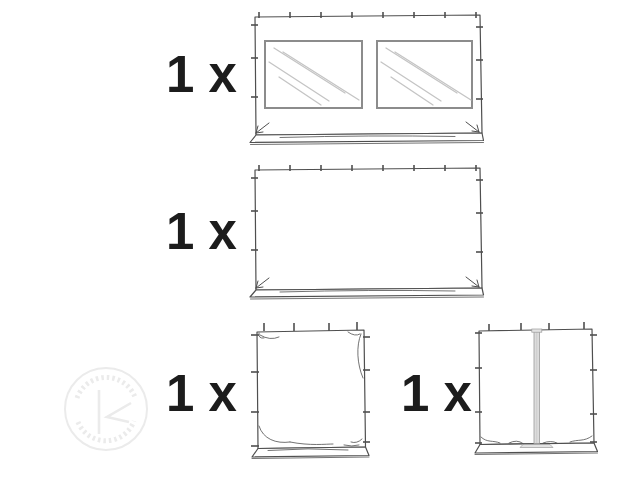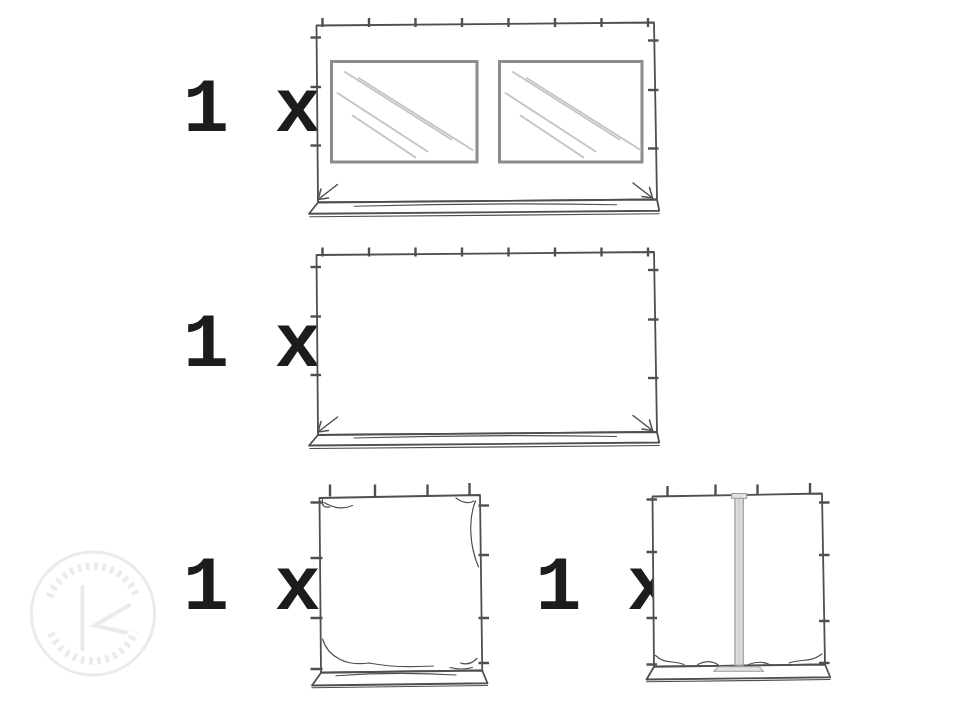--- a/index.html
+++ b/index.html
@@ -8,21 +8,21 @@
     --label:#1c1c1c;
     --window-frame:#8c8c8c;
     --window-glass-line:#c4c4c4;
     --zipper-fill:#dcdcdc;
     --zipper-edge:#9b9b9b;
     --watermark:#ebebeb;
   }
   html,body{margin:0;padding:0;background:#fff;}
   .canvas{
     position:relative;width:595px;height:479px;background:var(--background);
-    font-family:Liberation Mono, monospace;overflow:hidden;
+    font-family:Liberation Sans, sans-serif;overflow:hidden;margin-left:44px;
   }
   .qty{
     position:absolute;font-weight:700;font-size:51px;line-height:1;
     color:var(--label);white-space:nowrap;
   }
   svg{position:absolute;overflow:visible;}
   .outline{fill:#fff;stroke:var(--ink);stroke-width:1.2;stroke-linejoin:round;}
   .stroke{fill:none;stroke:var(--ink);stroke-width:1;stroke-linecap:round;}
   .thin{fill:none;stroke:var(--ink);stroke-width:0.8;stroke-linecap:round;}
   .tick{stroke:var(--ink);stroke-width:1.6;}

